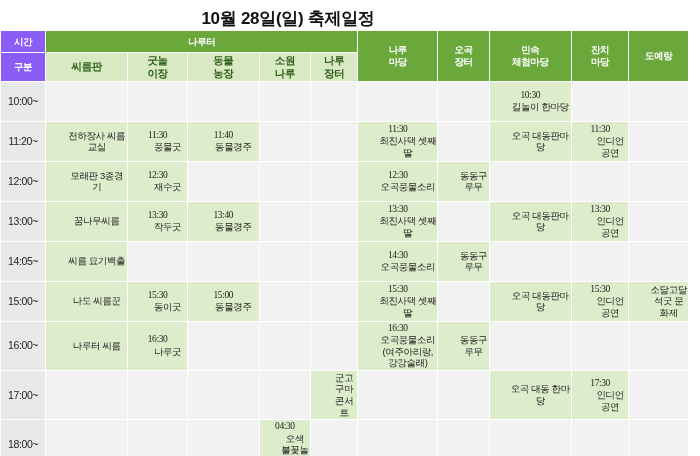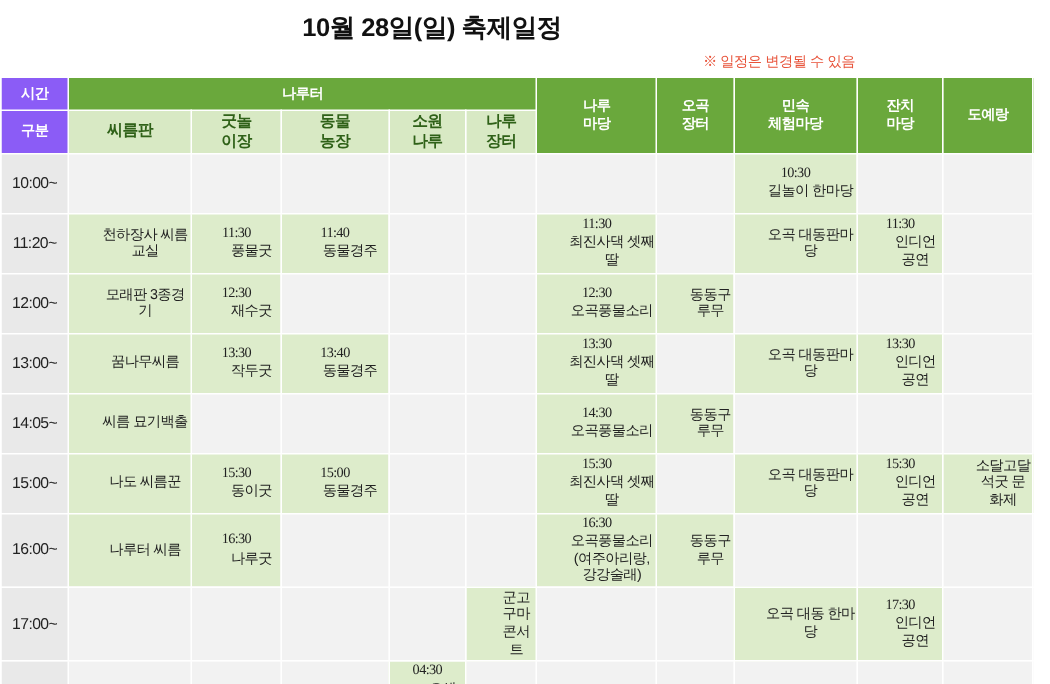--- a/index.html
+++ b/index.html
@@ -100,21 +100,20 @@
   .colw-janchi { width: 56px; }
   .colw-doye { width: 58px; }
 </style>
 </head>
 <body>
 
 <div class="page">
 
   <div class="title">10월 28일(일) 축제일정</div>
 
-  <div class="notice">※ 일정은 변경될 수 있음</div>
 
   <table class="sched">
     <colgroup>
       <col class="colw-time">
       <col class="colw-ssireum">
       <col class="colw-gutnol">
       <col class="colw-dongmul">
       <col class="colw-sowon">
       <col class="colw-naru">
       <col class="colw-narumadang">

